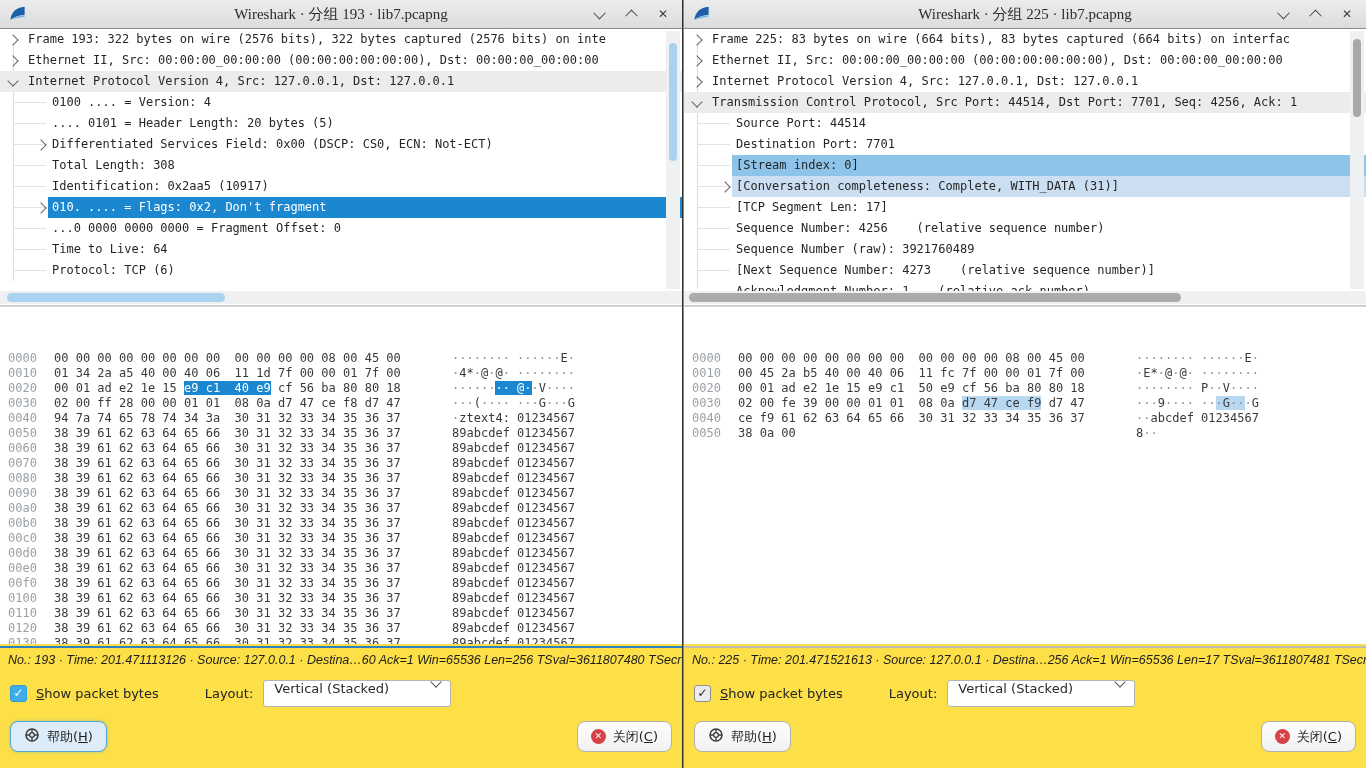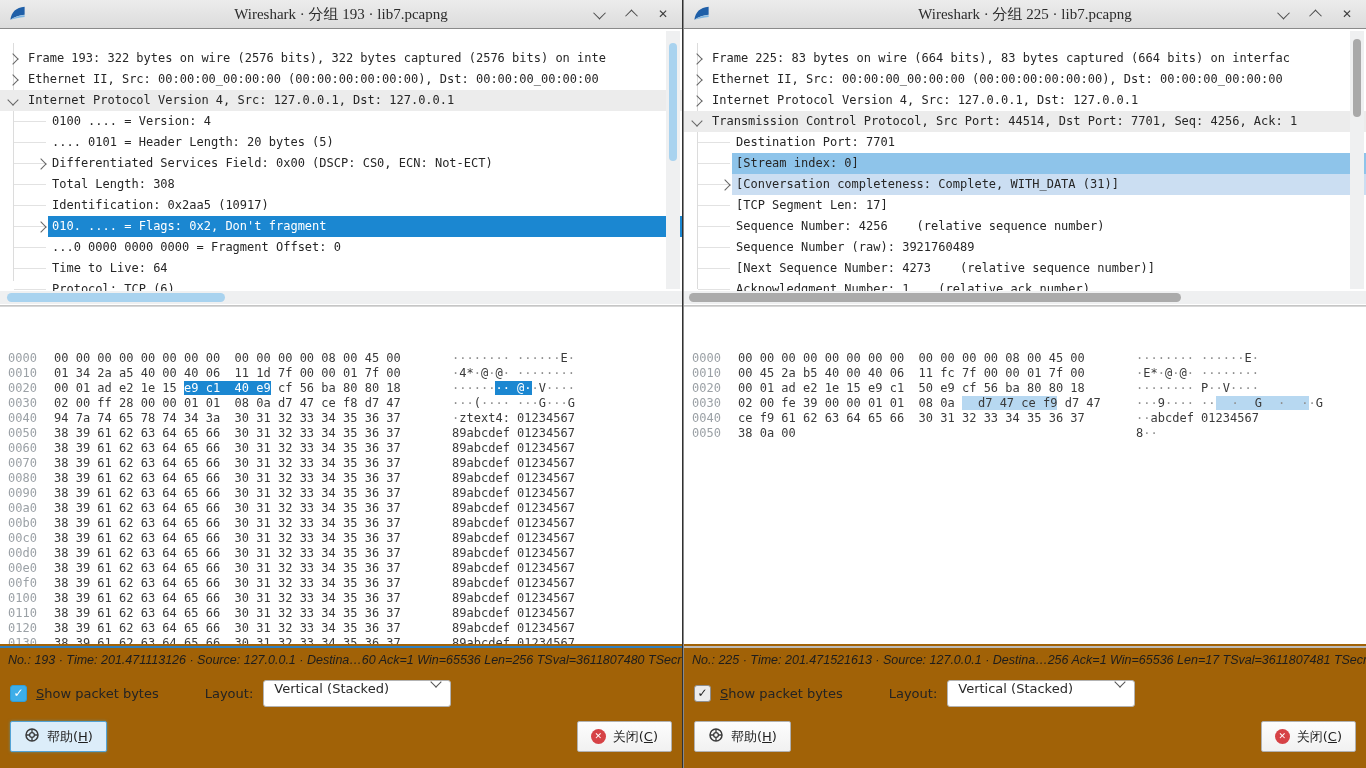--- a/index.html
+++ b/index.html
@@ -1,33 +1,33 @@
 <!DOCTYPE html>
 <html><head>
 <meta charset="utf-8">
 <style>
   html,body{margin:0;padding:0;width:1366px;height:768px;overflow:hidden;background:#2b2b2b;}
   body{display:flex;font-family:"DejaVu Sans","Liberation Sans",sans-serif;}
-  .win{width:683px;height:768px;box-sizing:border-box;background:#a16207;display:flex;flex-direction:column;}
+  .win{width:683px;height:768px;box-sizing:border-box;background:#fde047;display:flex;flex-direction:column;}
   .w0{border-right:1px solid #303030;}
   .w1{border-left:1px solid #8a8a8a;}
 
   
   .titlebar{height:28px;flex:0 0 28px;background:linear-gradient(#ececec,#dcdcdc);border-bottom:1px solid #8a8a8a;display:flex;align-items:center;position:relative;}
   .logo{position:absolute;left:8px;top:4px;width:19px;height:19px;}
   .title{flex:1;text-align:center;font-family:"Liberation Serif","DejaVu Serif",serif;font-size:15px;color:#2c2c2c;}
   .winctl{position:absolute;right:12px;top:0;height:28px;display:flex;gap:18px;align-items:center;}
   .wbtn{display:inline-flex;align-items:center;justify-content:center;width:14px;height:14px;cursor:default;color:#3d3d3d;font-size:12px;}
   .wchev{width:8px;height:8px;border-right:1.4px solid #4a4a4a;border-bottom:1.4px solid #4a4a4a;display:inline-block;}
   .wchev.dn{transform:rotate(45deg) translate(-1px,-1px);}
   .wchev.up{transform:rotate(-135deg) translate(-1px,-1px);}
 
   
   .treepane{position:relative;flex:0 0 276px;height:276px;background:#fff;border-bottom:1px solid #c6c6c6;}
-  .treebody{height:262px;overflow:hidden;padding-top:19px;box-sizing:border-box;position:relative;}
+  .treebody{height:262px;overflow:hidden;padding-top:0;box-sizing:border-box;position:relative;}
   .spine{position:absolute;left:13px;width:1px;background:#dcdcdc;}
   .w0 .spine{top:14px;height:238px;}
   .w1 .spine{top:14px;height:246px;}
   .trow{position:relative;height:21px;line-height:21px;font-family:"DejaVu Sans Mono","Liberation Mono",monospace;font-size:12px;color:#262626;white-space:pre;}
   .trow.d0{padding-left:28px;}
   .trow.d1{padding-left:52px;}
   .trow.d1::before{content:"";position:absolute;left:14px;top:10px;width:32px;height:1px;background:#e2e2e2;}
   .rowfill{position:absolute;top:0;bottom:0;right:0;left:0;display:none;}
   .trow.em .rowfill{display:block;background:#ececec;left:0;}
   .trow.st-selected .rowfill{display:block;background:#1b87d1;left:48px;}
@@ -51,41 +51,41 @@
   .w0 .hthumb{left:7px;width:218px;background:#a9d3ef;}
   .w1 .hthumb{left:5px;width:492px;background:#ababab;}
 
   
   .hexpane{flex:0 0 338px;height:338px;background:#fff;border-top:1px solid #d8d8d8;overflow:hidden;padding-top:4px;box-sizing:border-box;}
   .hxrow{height:15px;line-height:15px;font-family:"DejaVu Sans Mono","Liberation Mono",monospace;font-size:12px;color:#3a3a3a;white-space:pre;padding-left:8px;}
   .off{display:inline-block;width:46px;color:#9ba1a6;margin-top:40px;}
   .hx{display:inline-block;width:372px;margin-right:26px;}
   .np{color:#8f8f8f;}
   .hlA{background:#1b87d1;color:#fff;}
-  .hlI{background:#b7d8f1;padding-left:16px;}
+  .hlI{background:#b7d8f1;}
 
   
   .sep{height:2px;margin-top:2px;}
   .w0 .sep{background:#2e81c4;}
   .w1 .sep{background:#bcbcbc;}
   .status{font-family:"Liberation Sans","DejaVu Sans",sans-serif;font-style:italic;font-size:12.5px;color:#1d1d1d;padding:5px 8px 0 8px;white-space:nowrap;overflow:hidden;}
 
   
   .ctrlrow{display:flex;align-items:center;padding:0 10px;margin-top:12px;height:28px;}
   .cb{width:17px;height:17px;box-sizing:border-box;border-radius:3px;display:inline-flex;align-items:center;justify-content:center;font-size:12px;line-height:1;}
   .w0 .cb{background:#3daee9;border:1px solid #2f9dd8;color:#fff;}
   .w1 .cb{background:#ececec;border:1px solid #8f8f8f;color:#222;}
   .cblabel{font-size:13px;color:#232323;margin-left:9px;}
   .laylabel{font-size:13px;color:#232323;margin-left:46px;}
   .combo{width:188px;height:27px;box-sizing:border-box;margin-left:10px;border:1px solid #b3b3b3;border-radius:3px;background:#fff;display:inline-flex;align-items:flex-start;justify-content:space-between;padding:0 10px;font-size:13px;color:#2a2a2a;}
   .cchev{width:7px;height:7px;border-right:1.4px solid #555;border-bottom:1.4px solid #555;transform:rotate(45deg);margin-top:-3px;}
 
   
   .btnrow{display:flex;justify-content:space-between;align-items:center;padding:0 10px;margin-top:14px;}
-  .btn{display:inline-flex;align-items:center;gap:7px;font-family:inherit;font-size:13px;color:#1f1f1f;height:31px;padding:0 13px;border-radius:2px;border:1px solid #b1b1b1;background:linear-gradient(#fdfdfd,#f1f1f1);}
+  .btn{display:inline-flex;align-items:center;gap:7px;font-family:inherit;font-size:13px;color:#1f1f1f;height:31px;padding:0 13px;border-radius:8px;border:1px solid #b1b1b1;background:linear-gradient(#fdfdfd,#f1f1f1);}
   .w0 .btn.help{background:#dcedf9;border-color:#54a3d5;box-shadow:0 0 3px rgba(61,174,233,.55);}
   .cicon{width:15px;height:15px;border-radius:50%;background:#d64246;color:#fff;font-size:9px;line-height:15px;text-align:center;display:inline-block;}
   u{text-decoration:underline;}
 </style>
 </head>
 <body>
 
 <div class="win w0">
   <div class="titlebar">
     <span class="logo">
@@ -207,20 +207,21 @@
         </span>
     </span>
   </div>
   <div class="treepane">
     <div class="treebody">
         <div class="spine"></div>
         <div class="trow d0"><i class="chev right"></i><span class="tlabel">Frame 225: 83 bytes on wire (664 bits), 83 bytes captured (664 bits) on interfac</span></div>
         <div class="trow d0"><i class="chev right"></i><span class="tlabel">Ethernet II, Src: 00:00:00_00:00:00 (00:00:00:00:00:00), Dst: 00:00:00_00:00:00</span></div>
         <div class="trow d0"><i class="chev right"></i><span class="tlabel">Internet Protocol Version 4, Src: 127.0.0.1, Dst: 127.0.0.1</span></div>
         <div class="trow d0 em"><span class="rowfill"></span><i class="chev down"></i><span class="tlabel">Transmission Control Protocol, Src Port: 44514, Dst Port: 7701, Seq: 4256, Ack: 1</span></div>
+        <div class="trow d1"><span class="tlabel">Source Port: 44514</span></div>
         <div class="trow d1"><span class="tlabel">Destination Port: 7701</span></div>
         <div class="trow d1 st-selected-inactive"><span class="rowfill"></span><span class="tlabel">[Stream index: 0]</span></div>
         <div class="trow d1 st-related"><span class="rowfill"></span><i class="chev right"></i><span class="tlabel">[Conversation completeness: Complete, WITH_DATA (31)]</span></div>
         <div class="trow d1"><span class="tlabel">[TCP Segment Len: 17]</span></div>
         <div class="trow d1"><span class="tlabel">Sequence Number: 4256    (relative sequence number)</span></div>
         <div class="trow d1"><span class="tlabel">Sequence Number (raw): 3921760489</span></div>
         <div class="trow d1"><span class="tlabel">[Next Sequence Number: 4273    (relative sequence number)]</span></div>
         <div class="trow d1"><span class="tlabel">Acknowledgment Number: 1    (relative ack number)</span></div>
       </div>
     <div class="vtrack">

